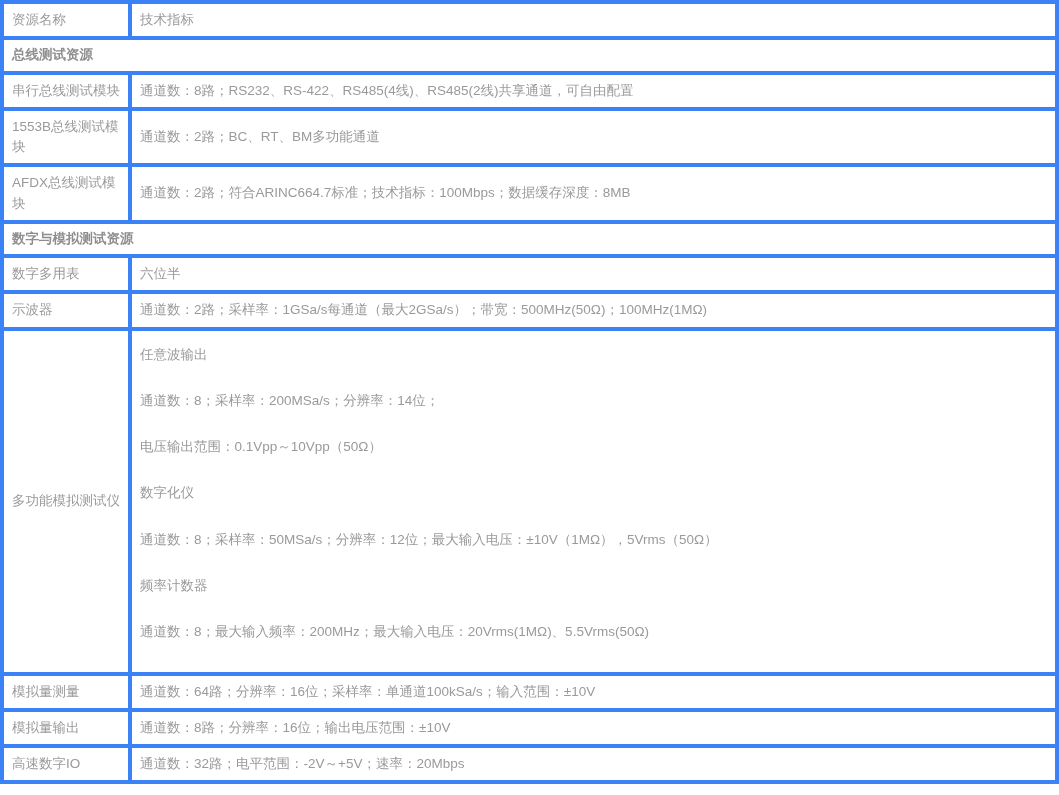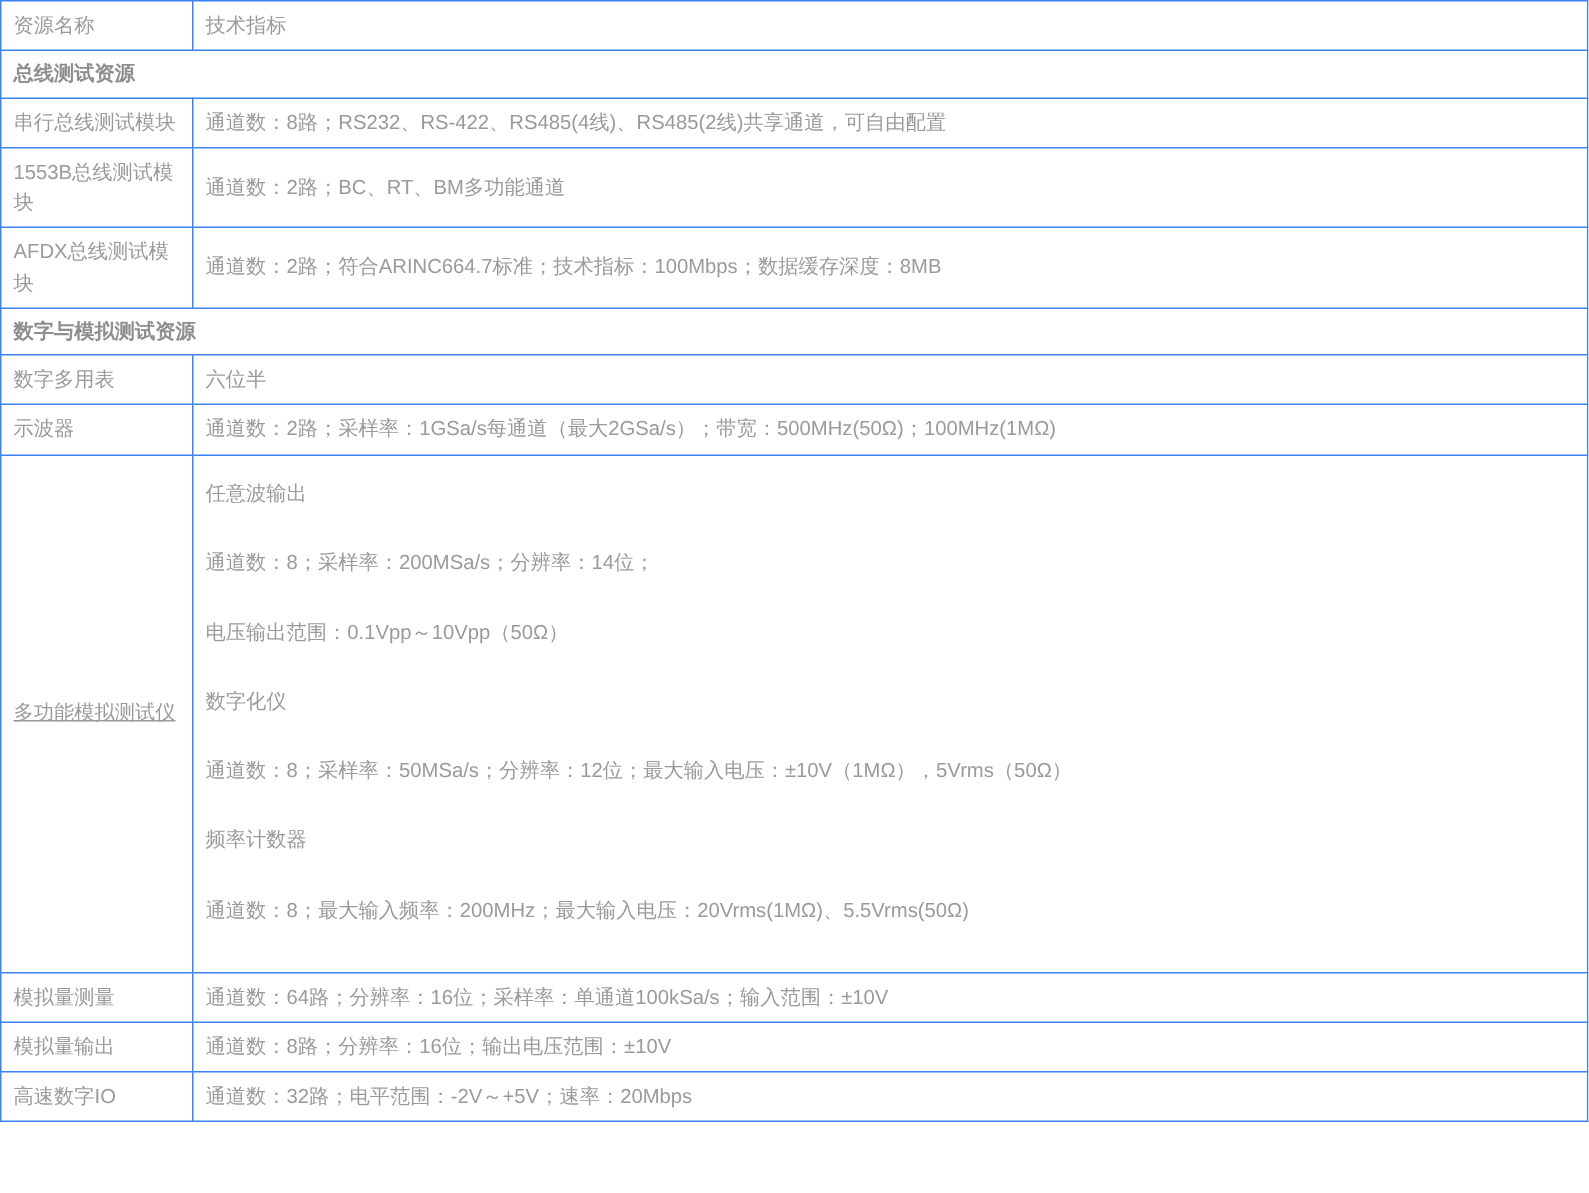--- a/index.html
+++ b/index.html
@@ -14,21 +14,21 @@
     color: #999999;
     font-size: 13.5px;
     overflow: hidden;
   }
   table.spec-table {
     border-collapse: collapse;
     width: 1059px;
     table-layout: fixed;
   }
   table.spec-table td {
-    border: 1px solid #3b82f6;
+    border: 4px solid #3b82f6;
     padding: 6px 8px;
     vertical-align: middle;
     color: #9a9a9a;
     font-size: 13.5px;
     line-height: 1.5;
   }
   td.col-name {
     width: 128px;
     box-sizing: border-box;
   }
@@ -48,21 +48,20 @@
     padding-top: 10px;
   }
   .blk {
     margin: 0 0 26px 0;
   }
   .blk:last-child {
     margin-bottom: 15px;
   }
   .row-tall .col-name {
     vertical-align: middle;
-    text-decoration: underline;
   }
 </style>
 </head>
 <body>
 
 <table class="spec-table">
   <tbody>
     <tr>
       <td class="col-name">资源名称</td>
       <td class="col-spec">技术指标</td>

